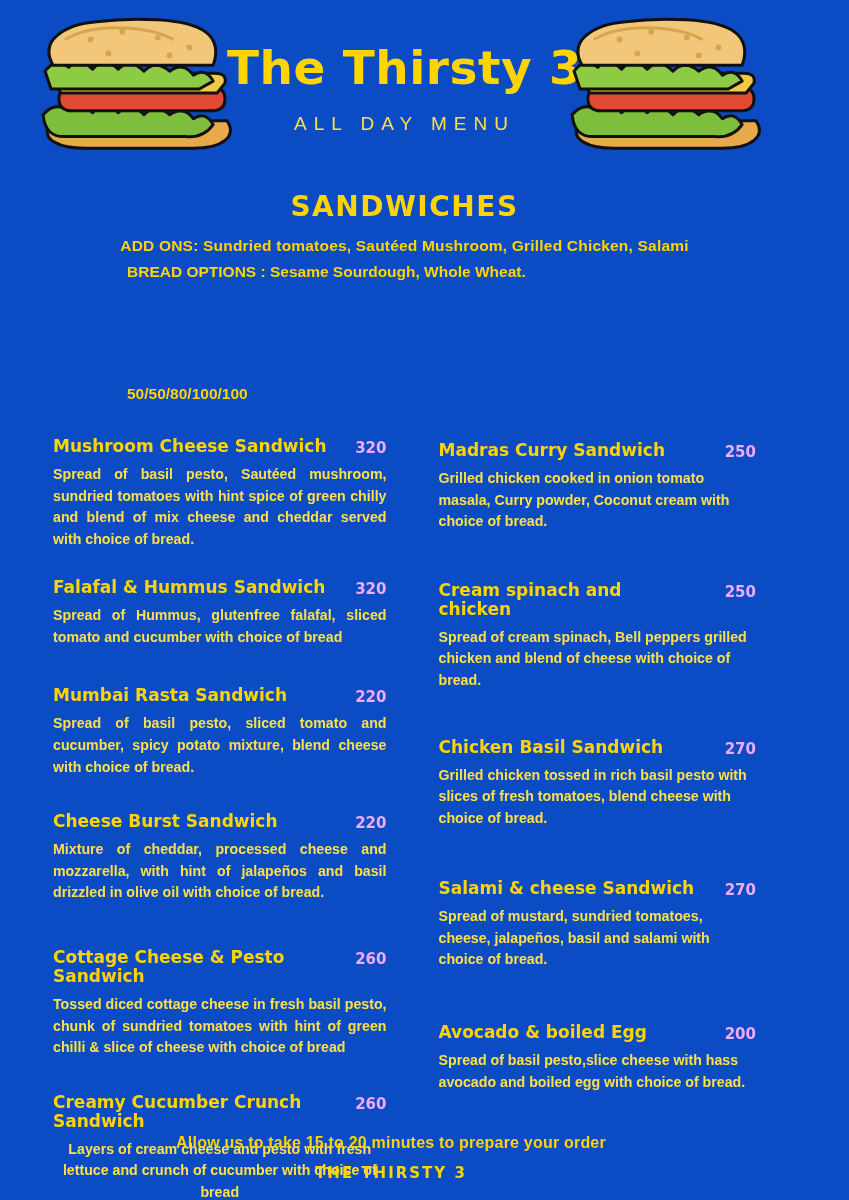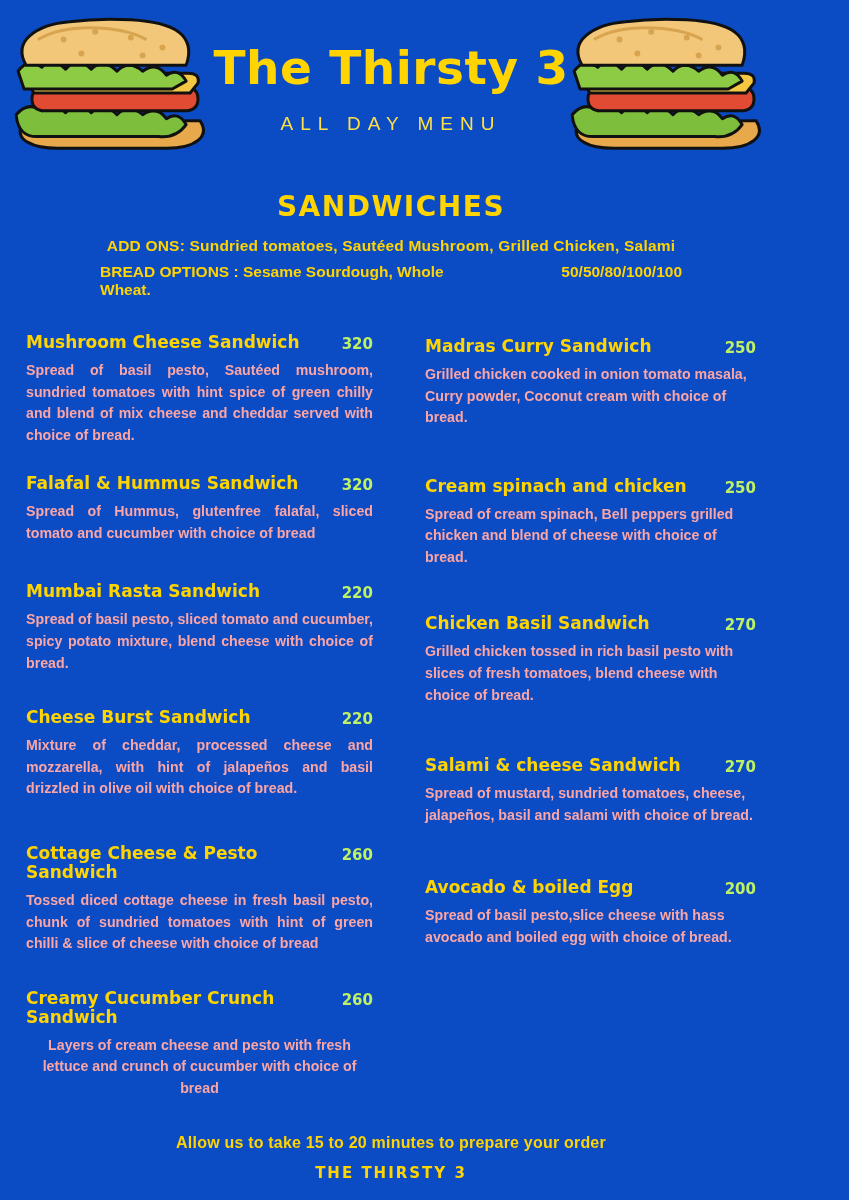--- a/index.html
+++ b/index.html
@@ -2,21 +2,21 @@
 <html><head>
 <meta charset="utf-8">
 <style>
   * { margin:0; padding:0; box-sizing:border-box; }
   html, body {
     width:849px; height:1200px;
     background:#0B4BC4;
     font-family:"Liberation Sans", sans-serif;
     overflow:hidden;
   }
-  .page { position:relative; width:782px; height:1200px; background:#0B4BC4; }
+  .page { position:relative; width:782px; height:1200px; background:#0B4BC4;padding-left:27px; }
 
   
   .header {
     position:relative;
     height:178px;
     display:flex;
     align-items:center;
     justify-content:center;
     flex-direction:column;
   }
@@ -67,20 +67,21 @@
   }
   .breadline {
     margin-top:8px;
     color:#FFD400;
     font-size:15.5px;
     font-weight:bold;
     display:flex;
     justify-content:center;
     gap:104px;
     padding:0 100px;
+    flex-direction:column;
   }
 
   
   .columns {
     position:relative;
     margin-top:34px;
     display:flex;
     padding:0 26px 0 26px;
   }
   .col { width:50%; position:relative; }
@@ -95,30 +96,30 @@
     gap:26px;
   }
   .item-name {
     color:#FFD400;
     font-family:"DejaVu Sans", sans-serif;
     font-weight:bold;
     font-size:17px;
     line-height:1.15;
   }
   .item-price {
-    color:#bef264;
+    color:#f0abfc;
     font-family:"DejaVu Sans", sans-serif;
     font-weight:bold;
     font-size:15px;
     white-space:nowrap;
     padding-top:2px;
   }
   .item-desc {
     margin-top:7px;
-    color:#fca5a5;
+    color:#fde047;
     font-size:14.2px;
     line-height:1.52;
     font-weight:bold;
     text-align:justify;
   }
   .col.right .item-desc { text-align:left; }
   .item.centered .item-name { text-align:left; }
   .item.centered .item-desc { text-align:center; }
 
   

